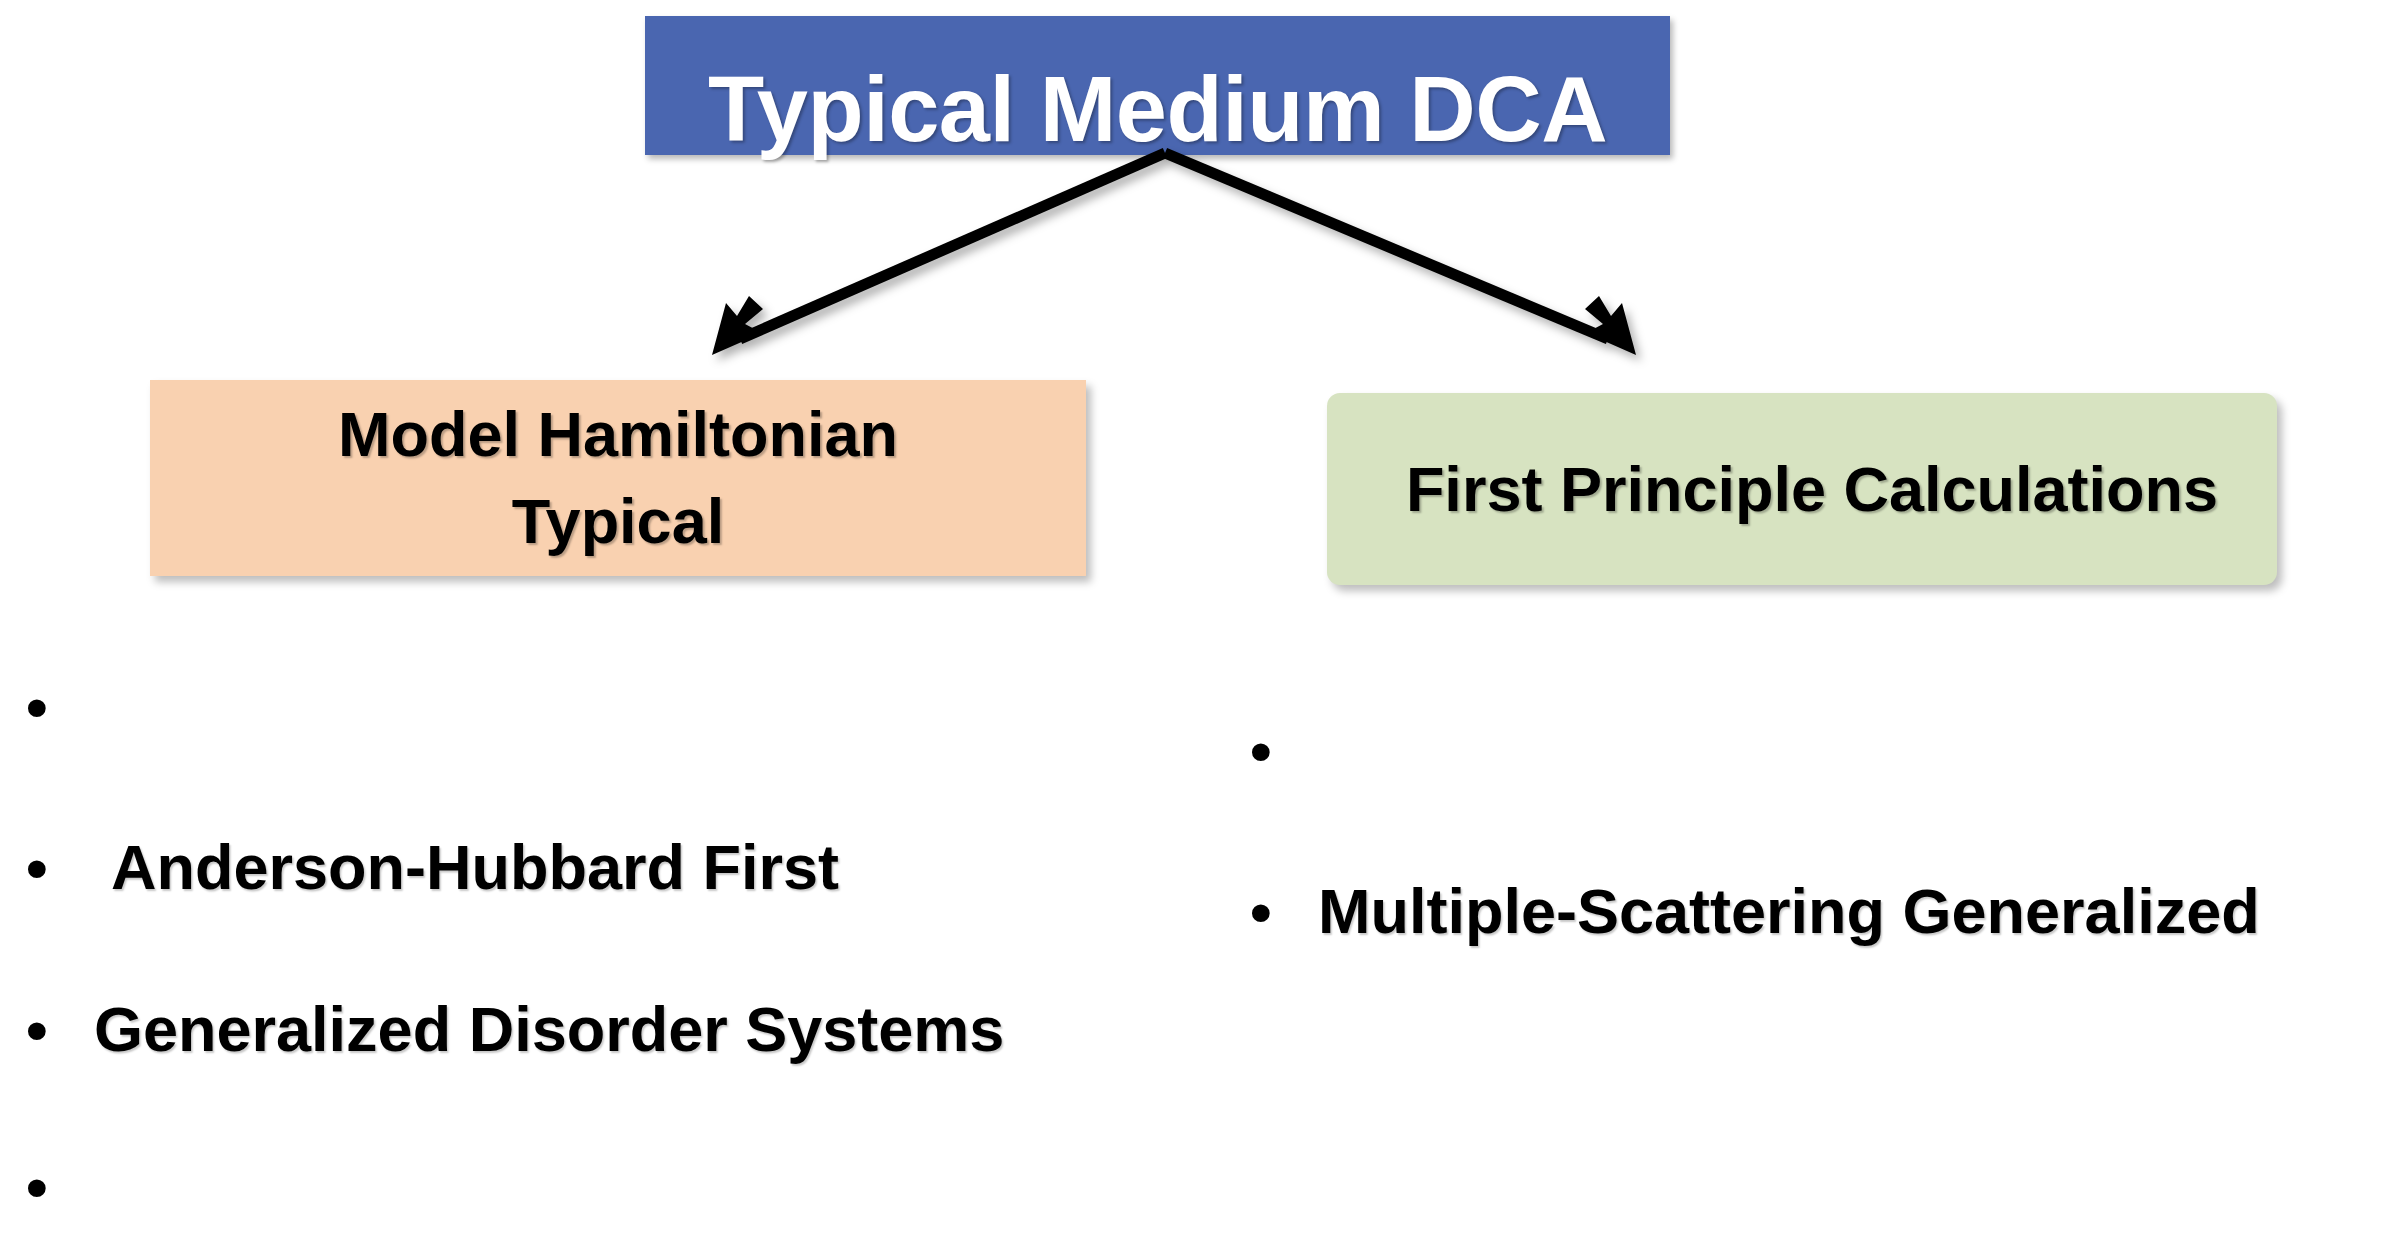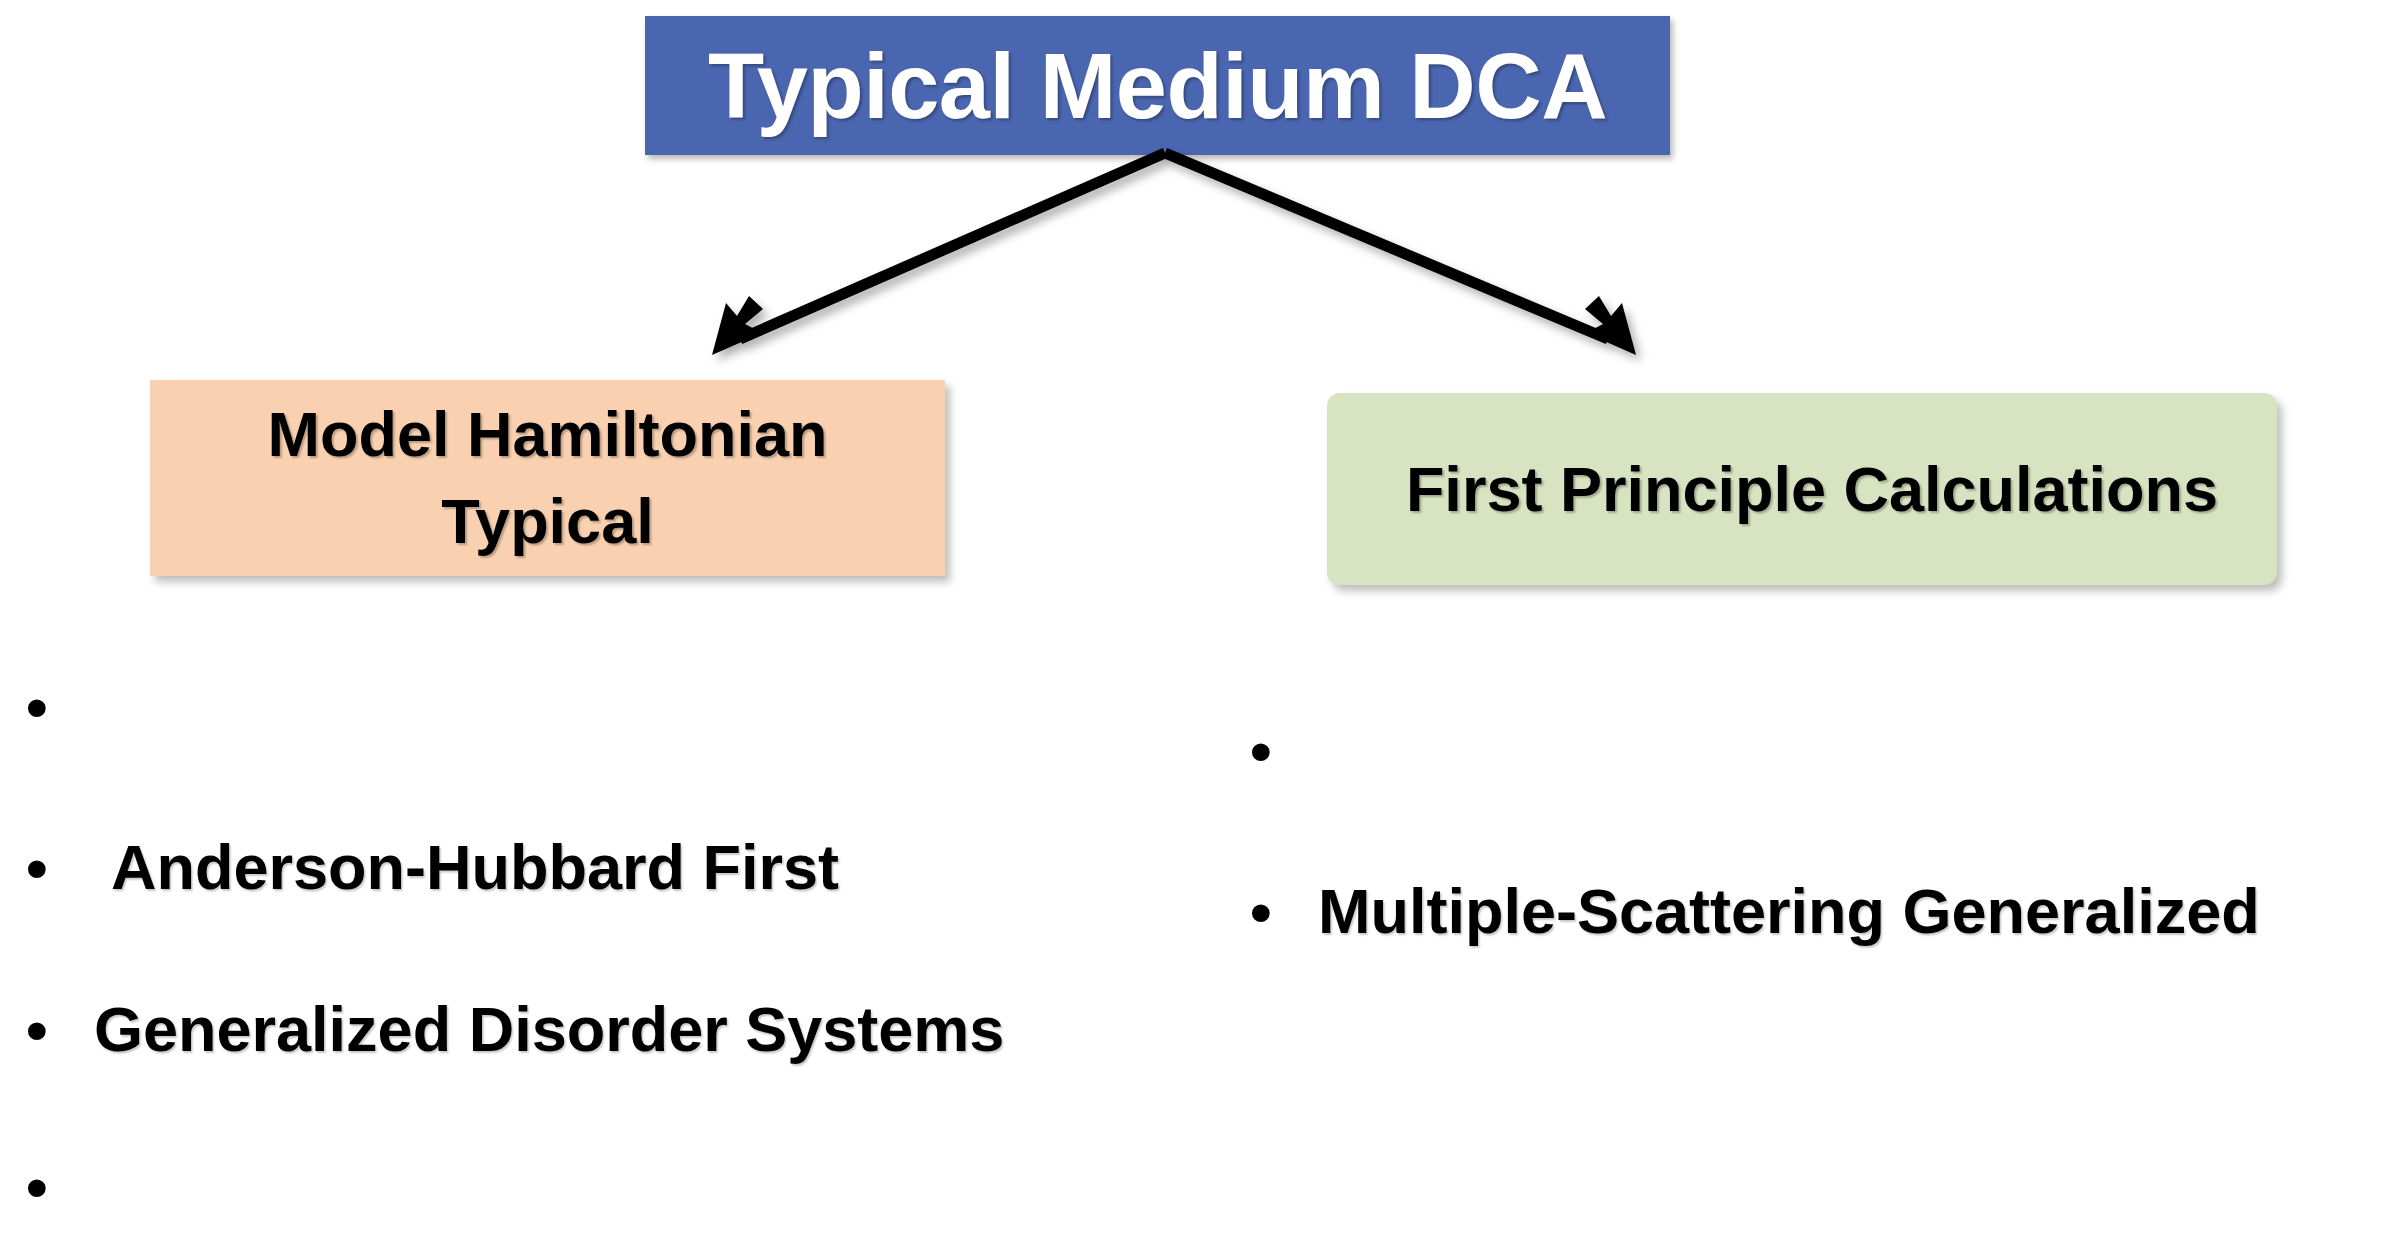--- a/index.html
+++ b/index.html
@@ -27,21 +27,21 @@
 
   
   .title-box {
     position: absolute;
     left: 645px;
     top: 16px;
     width: 1025px;
     height: 139px;
     background: #4a66b0;
     display: flex;
-    align-items: center;
+    align-items: flex-end;
     justify-content: center;
     box-shadow: 3px 4px 6px rgba(0,0,0,0.28);
   }
   .title-text {
     color: #ffffff;
     font-size: 92px;
     font-weight: bold;
     line-height: 1;
     letter-spacing: -0.5px;
     white-space: nowrap;
@@ -61,21 +61,21 @@
     color: #000000;
     font-size: 63px;
     font-weight: bold;
     line-height: 1.38;
     text-shadow: 2px 2px 2px rgba(0,0,0,0.26);
   }
 
   .box-left {
     left: 150px;
     top: 380px;
-    width: 795px;
+    width: 936px;
     height: 196px;
     background: #f9d1b0;
   }
   .box-right {
     left: 1327px;
     top: 393px;
     width: 950px;
     height: 192px;
     background: #d7e3c1;
     border-radius: 13px;

